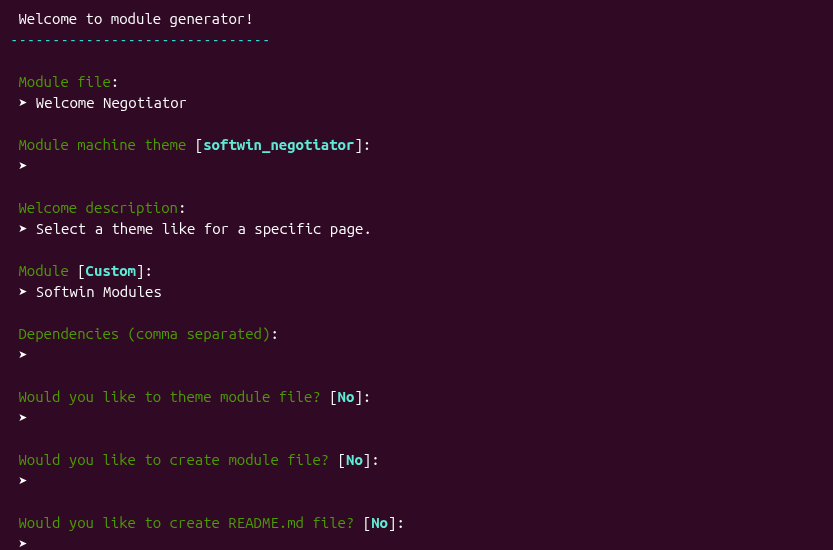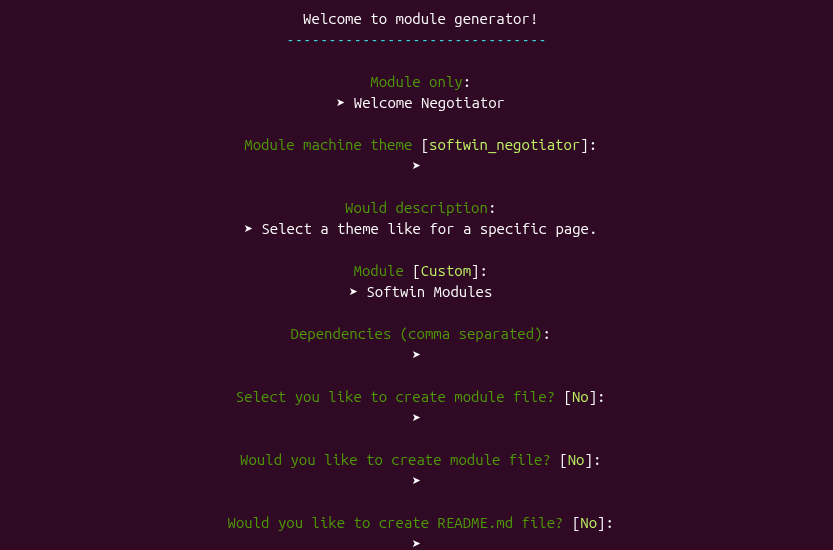--- a/index.html
+++ b/index.html
@@ -14,61 +14,60 @@
       font-size: 15px;
       line-height: 1.4;
       padding: 8px 10px;
       width: 833px;
       height: 550px;
       overflow: hidden;
     }
     .line {
       white-space: pre;
       min-height: 1.4em;
-      text-align: center;
     }
     .white { color: #ffffff; }
     .green { color: #4E9A06; }
-    .magenta { color: #bef264; }
+    .magenta { color: #5eead4; font-weight: bold; }
     .arrow {
       color: #ffffff;
       display: inline-block;
     }
     .dashes {
       color: #34E2E2;
     }
   </style>
 </head>
 <body>
 
 <div class="line"><span class="white"> Welcome to module generator!</span></div>
 <div class="line"><span class="dashes">-------------------------------</span></div>
 <div class="line"></div>
 
-<div class="line"><span class="green"> Module only</span><span class="white">:</span></div>
+<div class="line"><span class="green"> Module file</span><span class="white">:</span></div>
 <div class="line"><span class="arrow"> ➤ </span><span class="white">Welcome Negotiator</span></div>
 <div class="line"></div>
 
 <div class="line"><span class="green"> Module machine theme </span><span class="white">[</span><span class="magenta">softwin_negotiator</span><span class="white">]</span><span class="white">:</span></div>
 <div class="line"><span class="arrow"> ➤ </span><span class="white"></span></div>
 <div class="line"></div>
 
-<div class="line"><span class="green"> Would description</span><span class="white">:</span></div>
+<div class="line"><span class="green"> Welcome description</span><span class="white">:</span></div>
 <div class="line"><span class="arrow"> ➤ </span><span class="white">Select a theme like for a specific page.</span></div>
 <div class="line"></div>
 
 <div class="line"><span class="green"> Module </span><span class="white">[</span><span class="magenta">Custom</span><span class="white">]</span><span class="white">:</span></div>
 <div class="line"><span class="arrow"> ➤ </span><span class="white">Softwin Modules</span></div>
 <div class="line"></div>
 
 <div class="line"><span class="green"> Dependencies (comma separated)</span><span class="white">:</span></div>
 <div class="line"><span class="arrow"> ➤ </span><span class="white"></span></div>
 <div class="line"></div>
 
-<div class="line"><span class="green"> Select you like to create module file? </span><span class="white">[</span><span class="magenta">No</span><span class="white">]</span><span class="white">:</span></div>
+<div class="line"><span class="green"> Would you like to theme module file? </span><span class="white">[</span><span class="magenta">No</span><span class="white">]</span><span class="white">:</span></div>
 <div class="line"><span class="arrow"> ➤ </span><span class="white"></span></div>
 <div class="line"></div>
 
 <div class="line"><span class="green"> Would you like to create module file? </span><span class="white">[</span><span class="magenta">No</span><span class="white">]</span><span class="white">:</span></div>
 <div class="line"><span class="arrow"> ➤ </span><span class="white"></span></div>
 <div class="line"></div>
 
 <div class="line"><span class="green"> Would you like to create README.md file? </span><span class="white">[</span><span class="magenta">No</span><span class="white">]</span><span class="white">:</span></div>
 <div class="line"><span class="arrow"> ➤ </span><span class="white"></span></div>
 

